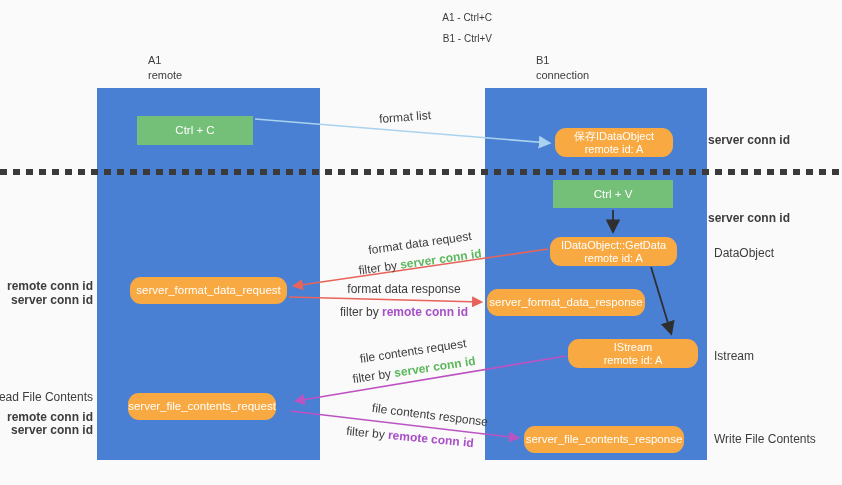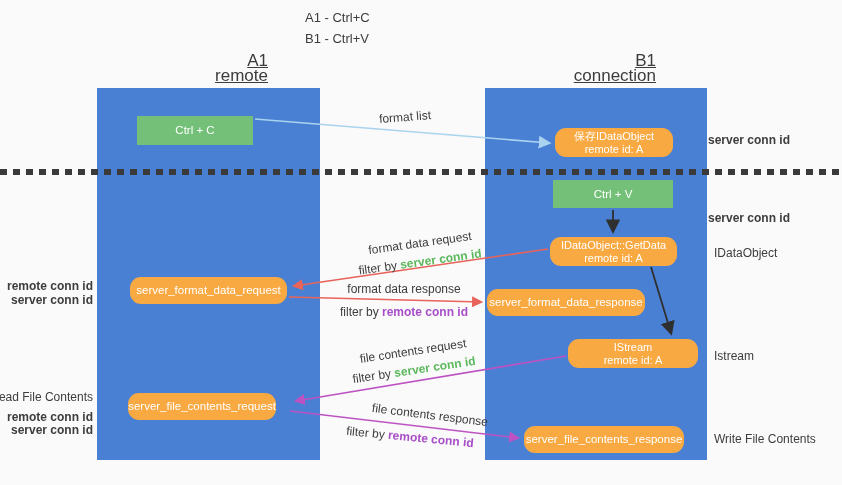--- a/index.html
+++ b/index.html
@@ -1,21 +1,21 @@
 <!DOCTYPE html>
 <html><head>
 <meta charset="utf-8">
 <style>
   html,body { margin:0; padding:0; background:#fafafa; font-family:"Liberation Sans", sans-serif; }
   .canvas { position:relative; width:842px; height:485px; background:#fafafa; overflow:hidden; color:#3d3d3d; }
 
-  .title { position:absolute; left:305px; top:7px; width:200px; text-align:left;
-           font-size:13px; line-height:21px; color:#3c3c3c; }
+  .title { position:absolute; left:292px; top:7px; width:200px; text-align:right;
+           font-size:10px; line-height:21px; color:#3c3c3c; }
 
-  .lane-header { position:absolute; width:120px; text-align:right; font-size:17px; line-height:15px; color:#3c3c3c;text-decoration:underline; }
+  .lane-header { position:absolute; width:120px; text-align:left; font-size:11px; line-height:15px; color:#3c3c3c; }
   .lane { position:absolute; top:88px; height:372px; background:#4a80d4; }
   #laneA { left:97px;  width:223px; }
   #laneB { left:485px; width:222px; }
 
   .dotted { position:absolute; left:0; top:169px; width:842px; height:6px;
             background:repeating-linear-gradient(90deg,#3a3a3a 0 7px,transparent 7px 13px); }
 
   .node { position:absolute; display:flex; flex-direction:column; justify-content:center; align-items:center;
           color:#ffffff; text-align:center; font-size:11.5px; line-height:13px; }
   .node.green  { background:#74c078; }
@@ -141,21 +141,21 @@
   </div>
 
   <div class="albl" style="left:430px; top:415px; --r:7deg;">file contents response</div>
   <div class="albl" style="left:410px; top:437px; --r:5.5deg;">
     <span>filter by</span>
     <span class="tp">remote conn id</span>
   </div>
 
   <div class="side rt tg" style="top:133px;">server conn id</div>
   <div class="side rt tg" style="top:211px;">server conn id</div>
-  <div class="side rt" style="top:246px; left:714px;">IDataObject</div>
+  <div class="side rt" style="top:246px; left:714px;">DataObject</div>
   <div class="side rt" style="top:349px; left:714px;">Istream</div>
   <div class="side rt" style="top:432px; left:714px;">Write File Contents</div>
 
   <div class="side lt tp" style="top:279px;">remote conn id</div>
   <div class="side lt tg" style="top:293px;">server conn id</div>
   <div class="side lt" style="top:390px;">Read File Contents</div>
   <div class="side lt tp" style="top:410px;">remote conn id</div>
   <div class="side lt tg" style="top:423px;">server conn id</div>
 
 </div>

